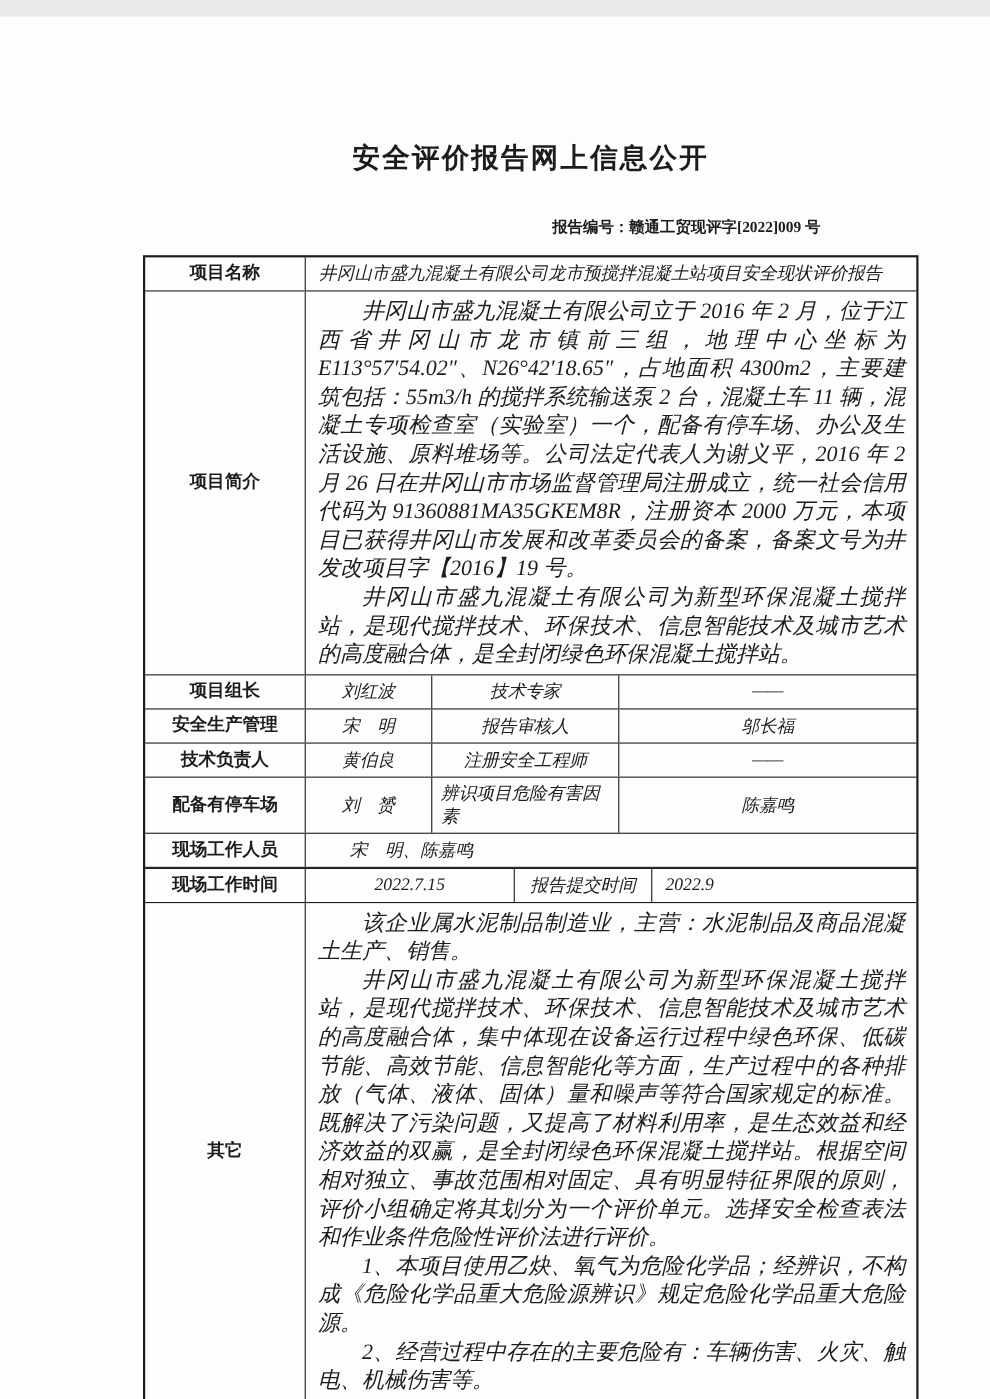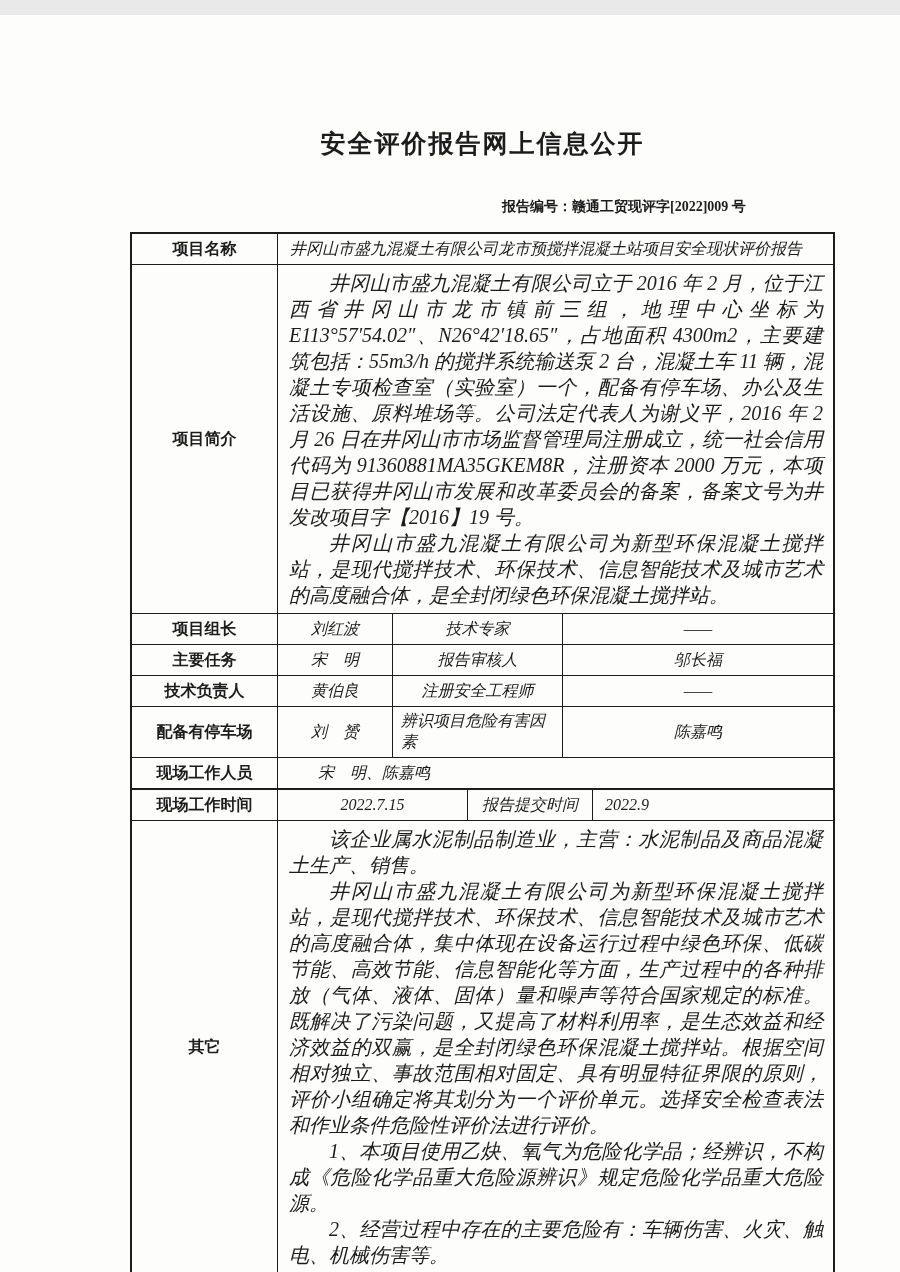--- a/index.html
+++ b/index.html
@@ -115,21 +115,21 @@
       </div>
 
       <div class="row">
         <div class="cell label-cell">项目组长</div>
         <div class="cell center-cell p-a">刘红波</div>
         <div class="cell center-cell p-b">技术专家</div>
         <div class="cell center-cell grow">——</div>
       </div>
 
       <div class="row">
-        <div class="cell label-cell">主要任务</div>
+        <div class="cell label-cell">安全生产管理</div>
         <div class="cell center-cell p-a">宋　明</div>
         <div class="cell center-cell p-b">报告审核人</div>
         <div class="cell center-cell grow">邬长福</div>
       </div>
 
       <div class="row">
         <div class="cell label-cell">技术负责人</div>
         <div class="cell center-cell p-a">黄伯良</div>
         <div class="cell center-cell p-b">注册安全工程师</div>
         <div class="cell center-cell grow">——</div>

